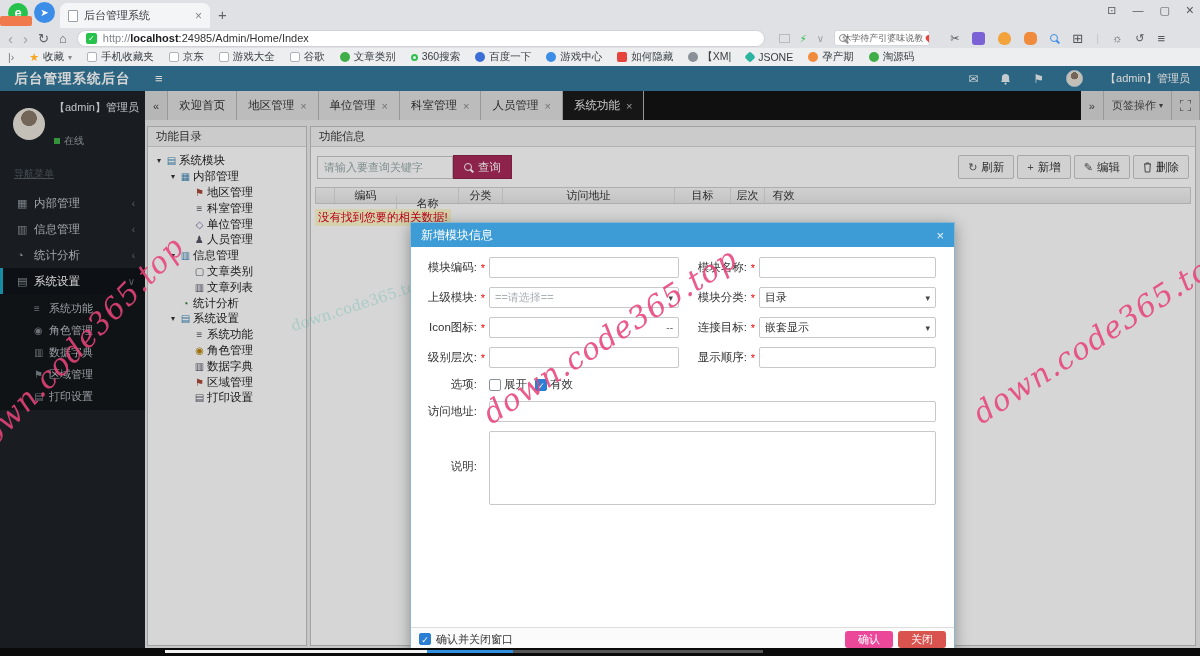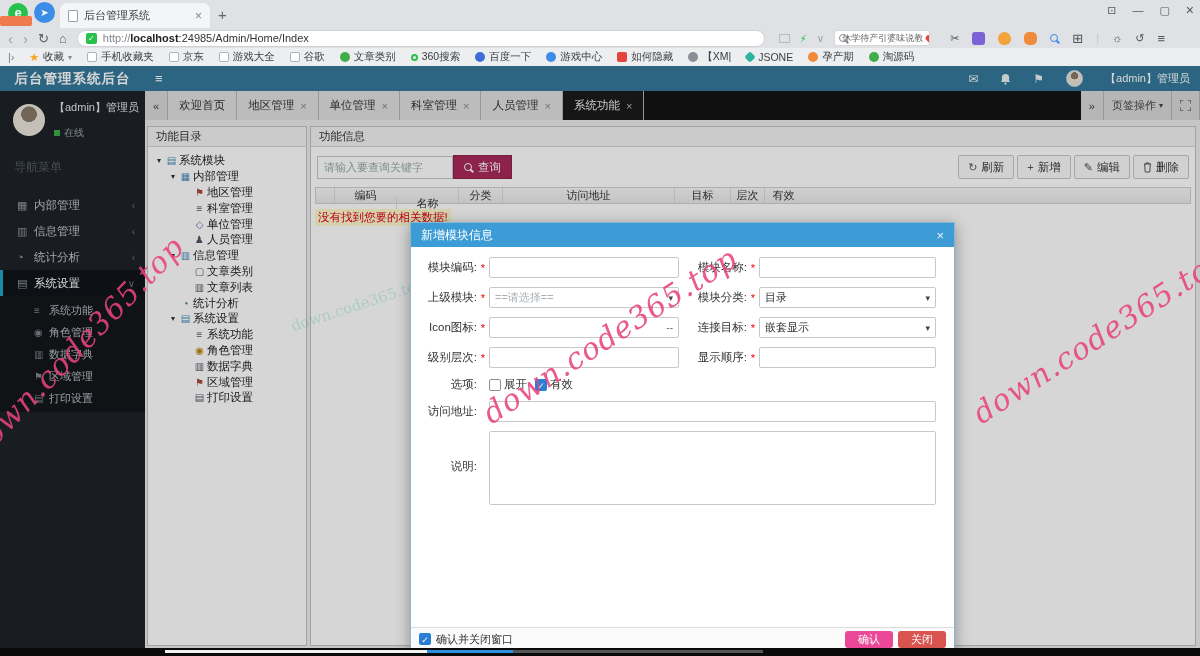--- a/index.html
+++ b/index.html
@@ -46,23 +46,23 @@
   .app-logo { width:145px; text-align:center; font-size:13.5px; font-weight:bold; letter-spacing:1px; }
   .hamb { margin-left:10px; font-size:13px; }
   .hdr-right { margin-left:auto; display:flex; align-items:center; gap:22px; padding-right:10px; font-size:11px; }
   .hdr-ico { font-size:12px; color:#eaf2f7; }
   .hdr-avatar { width:17px; height:17px; border-radius:50%; background:radial-gradient(circle at 50% 32%, #8a7a6a 0 28%, #e9e4da 30%); border:1px solid #cfe0ea; }
 
   .sidebar { position:absolute; top:25px; left:0; width:145px; bottom:0; background:#1e2227; color:#c2c9cf; }
   .sb-user { display:flex; gap:9px; padding:9px 0 9px 13px; align-items:center; }
   .sb-avatar { width:32px; height:32px; border-radius:50%; background:radial-gradient(circle at 50% 32%, #8a7a6a 0 28%, #eae5db 30%); }
   .sb-uname { font-size:11px; color:#e2e6e9; }
-  .sb-status { display:flex; align-items:center; gap:4px; margin-top:11px; font-size:10px; color:#98a1a8; }
+  .sb-status { display:flex; align-items:center; gap:4px; margin-top:19px; font-size:10px; color:#98a1a8; }
   .sb-dot { width:6px; height:6px; background:#3fae49; }
-  .navlabel { font-size:12px; color:#555d65; margin:10px 0 16px 14px; }
+  .navlabel { font-size:10px; color:#555d65; margin:10px 0 9px 14px;text-decoration:underline; }
   .mitem { height:26px; display:flex; align-items:center; padding-left:14px; font-size:11.5px; color:#c2c9cf; border-left:3px solid transparent; }
   .mitem .mi { width:17px; color:#8f979e; font-size:11px; }
   .mitem .chev { margin-left:auto; margin-right:10px; color:#6e777e; font-size:10px; }
   .mitem.active { background:#101418; border-left-color:#1ba8c4; color:#fff; }
   .submenu { background:#14171a; padding:3px 0; }
   .smitem { height:22px; display:flex; align-items:center; padding-left:34px; font-size:11px; color:#b6bec5; }
   .smitem .mi { width:15px; color:#7f8890; font-size:10px; }
 
   .content { position:absolute; top:25px; left:145px; right:0; bottom:0; background:#ececec; }
   .tabbar { position:absolute; top:0; left:0; right:0; height:29px; background:#141414; display:flex; align-items:stretch; }

